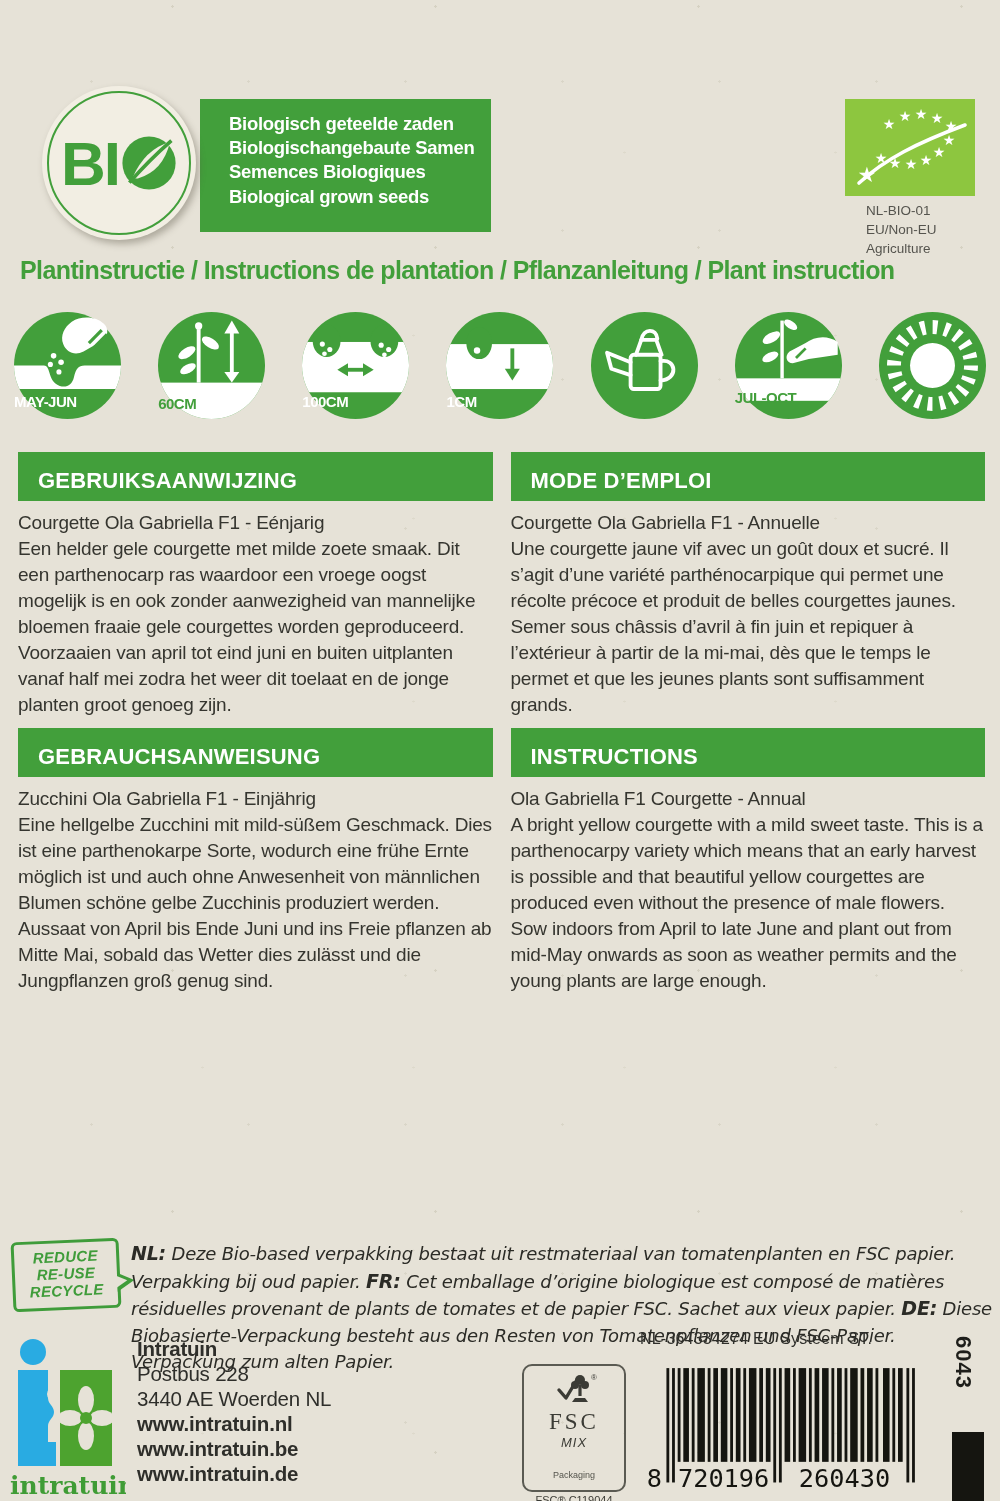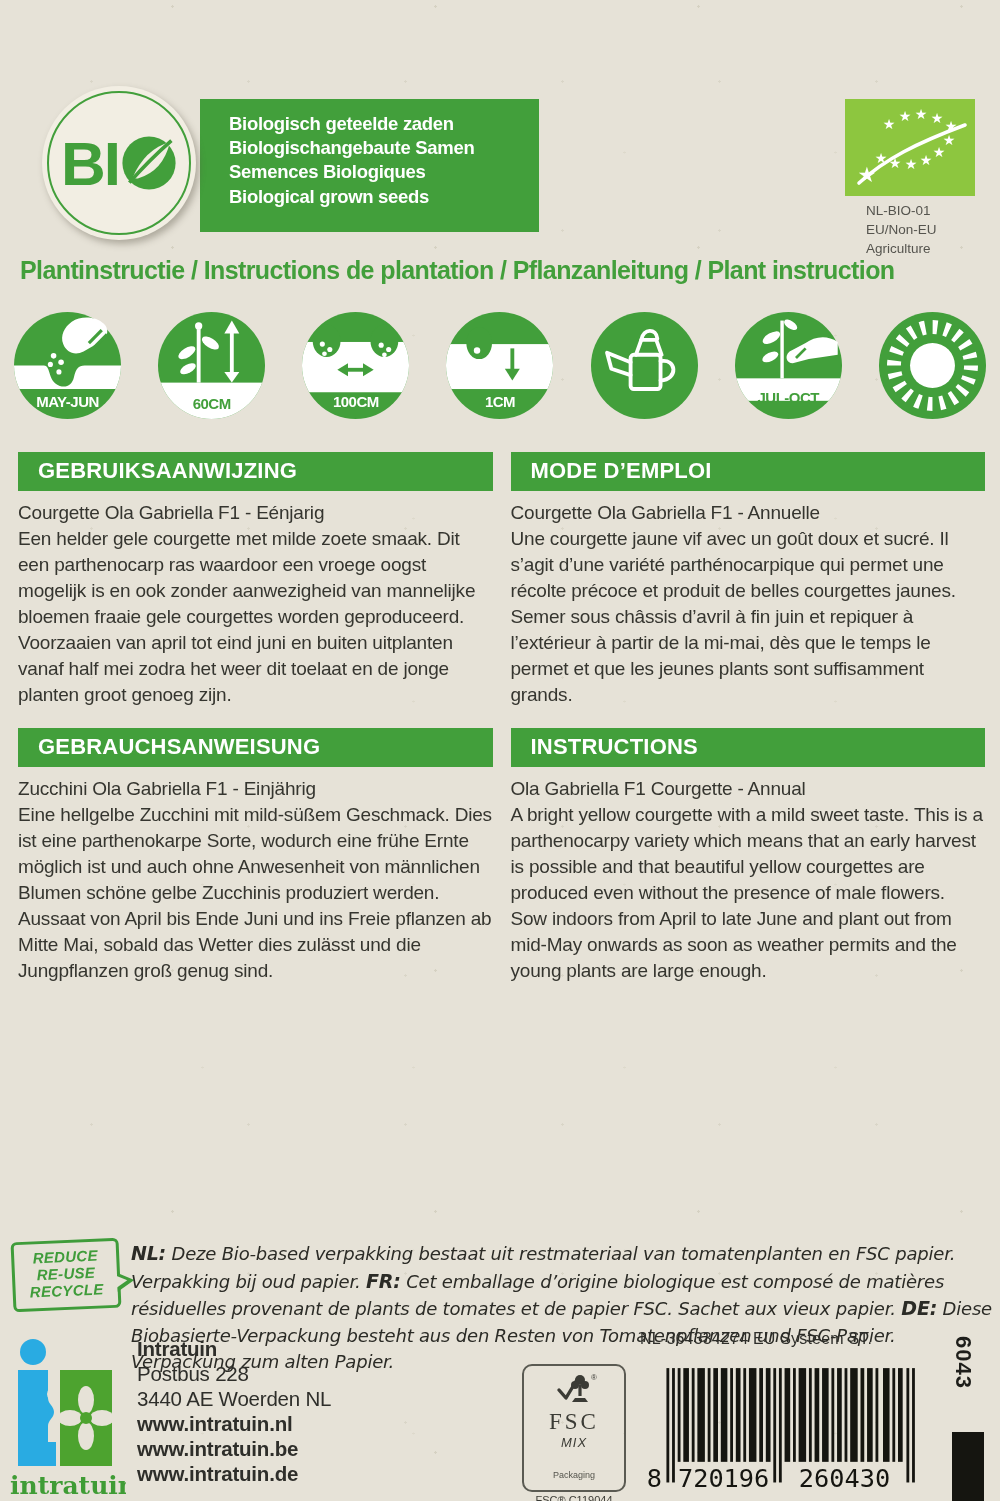--- a/index.html
+++ b/index.html
@@ -21,50 +21,50 @@
     left:42px; top:86px; width:154px; height:154px; border-radius:50%;
     background:#f2eee3; box-shadow:3px 4px 7px rgba(90,85,70,.40);
     display:flex; align-items:center; justify-content:center; z-index:2;
   }
   .bio-circle::after{
     content:""; position:absolute; inset:5px; border:2.5px solid #429f3b; border-radius:50%;
   }
   .bio-word{display:flex; align-items:center; font-weight:bold; font-size:62px; color:#429f3b; letter-spacing:-2px;}
   .bio-word svg{margin-left:2px;}
   .bio-box{
-    left:200px; top:99px; width:339px; height:133px; background:#429f3b;
+    left:200px; top:99px; width:291px; height:133px; background:#429f3b;
     box-sizing:border-box; padding:13px 0 0 29px;
     color:#fff; font-weight:bold; font-size:18.5px; line-height:1.31; letter-spacing:-0.3px;
   }
   .bio-box span{display:block;}
   .eu-logo{left:845px; top:99px; width:130px; height:97px; background:#8dc63f;}
   .eu-caption{left:866px; top:202px; font-size:13.5px; line-height:1.4; color:#55544e;}
   
   .page-title{
     left:20px; top:256px; width:965px; white-space:nowrap;
     font-size:25px; font-weight:bold; color:#429f3b; letter-spacing:-0.6px;
   }
   
   .icons-row{left:14px; top:312px; width:972px; display:flex; justify-content:space-between;}
   .picto{position:relative; width:107px; height:107px;}
   .picto svg{display:block; width:107px; height:107px;}
   .picto .lbl{
-    position:absolute; left:0; bottom:9px; width:100%; text-align:center;
+    position:absolute; left:0; bottom:9px; width:100%; text-align:left;
     font-weight:bold; font-size:15px; letter-spacing:-0.5px; color:#fff;
   }
   .picto .lbl-green{color:#429f3b; bottom:7px;}
   .picto .lbl-band{color:#429f3b; bottom:13px;}
   
   .sections{
     left:18px; top:452px; width:967px;
     display:grid; grid-template-columns:1fr 1fr; grid-template-rows:276px auto; column-gap:18px;
   }
   .sec-header{
     background:#429f3b; color:#fff; font-weight:bold; font-size:22px;
-    padding:6px 0 7px 20px; letter-spacing:0.2px;
+    padding:16px 0 7px 20px; letter-spacing:0.2px;
   }
   .sec-body{margin-top:9px; font-size:19px; line-height:1.37; letter-spacing:-0.2px; color:#35352f;}
   .sec-variety{display:block;}
   
   .recycle{
     left:12px; top:1240px; width:98px; padding:6px 2px 8px 2px;
     border:3px solid #3f9c3a; border-radius:6px; transform:rotate(-2.5deg);
     color:#3f9c3a; font-weight:bold; font-style:italic; font-size:15px; line-height:1.12;
     text-align:center; letter-spacing:0.3px;
   }

